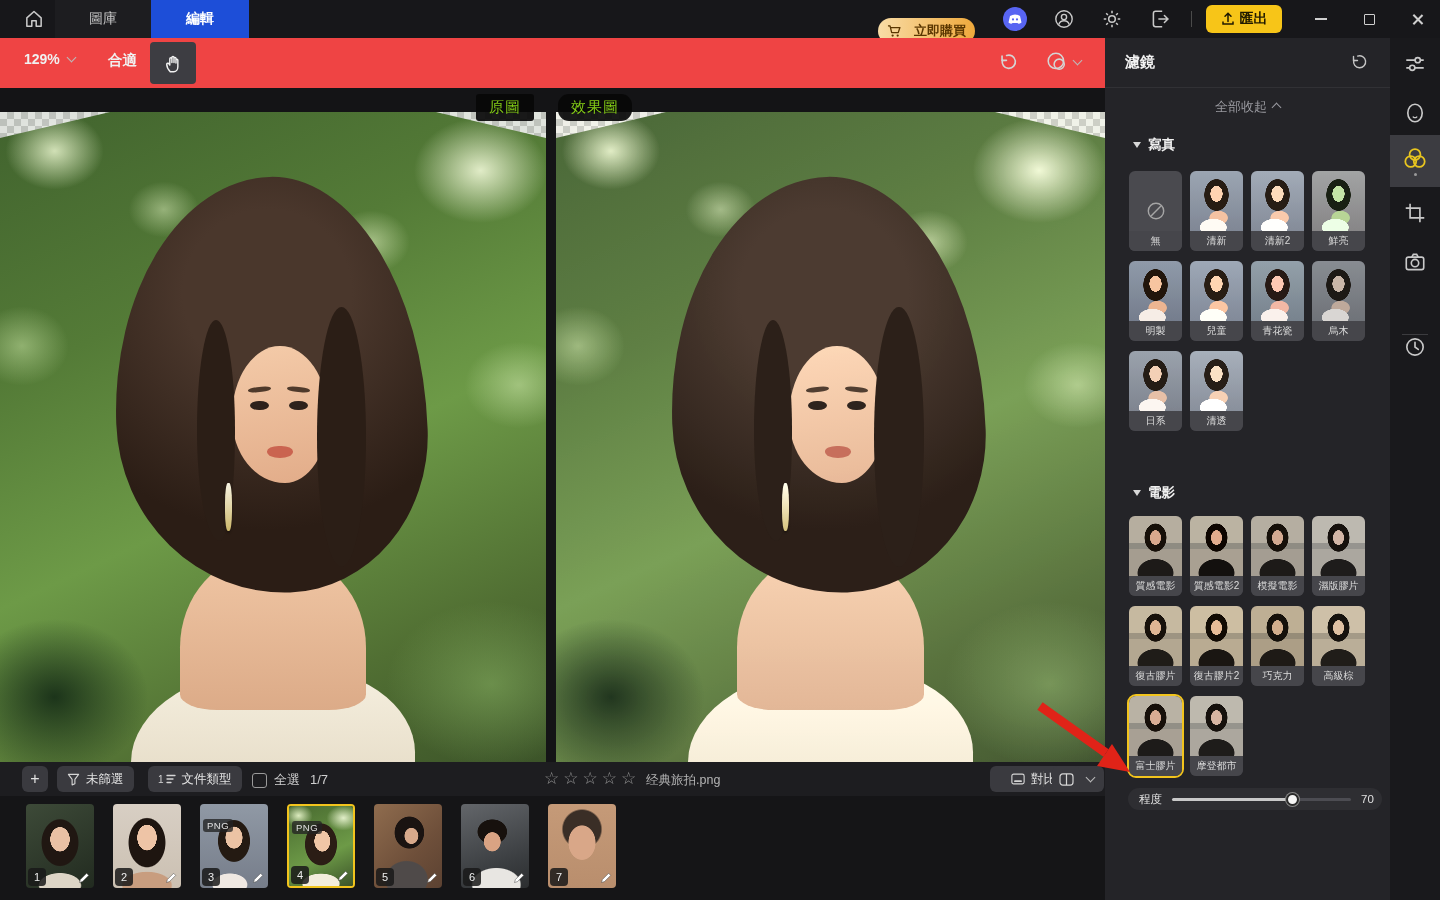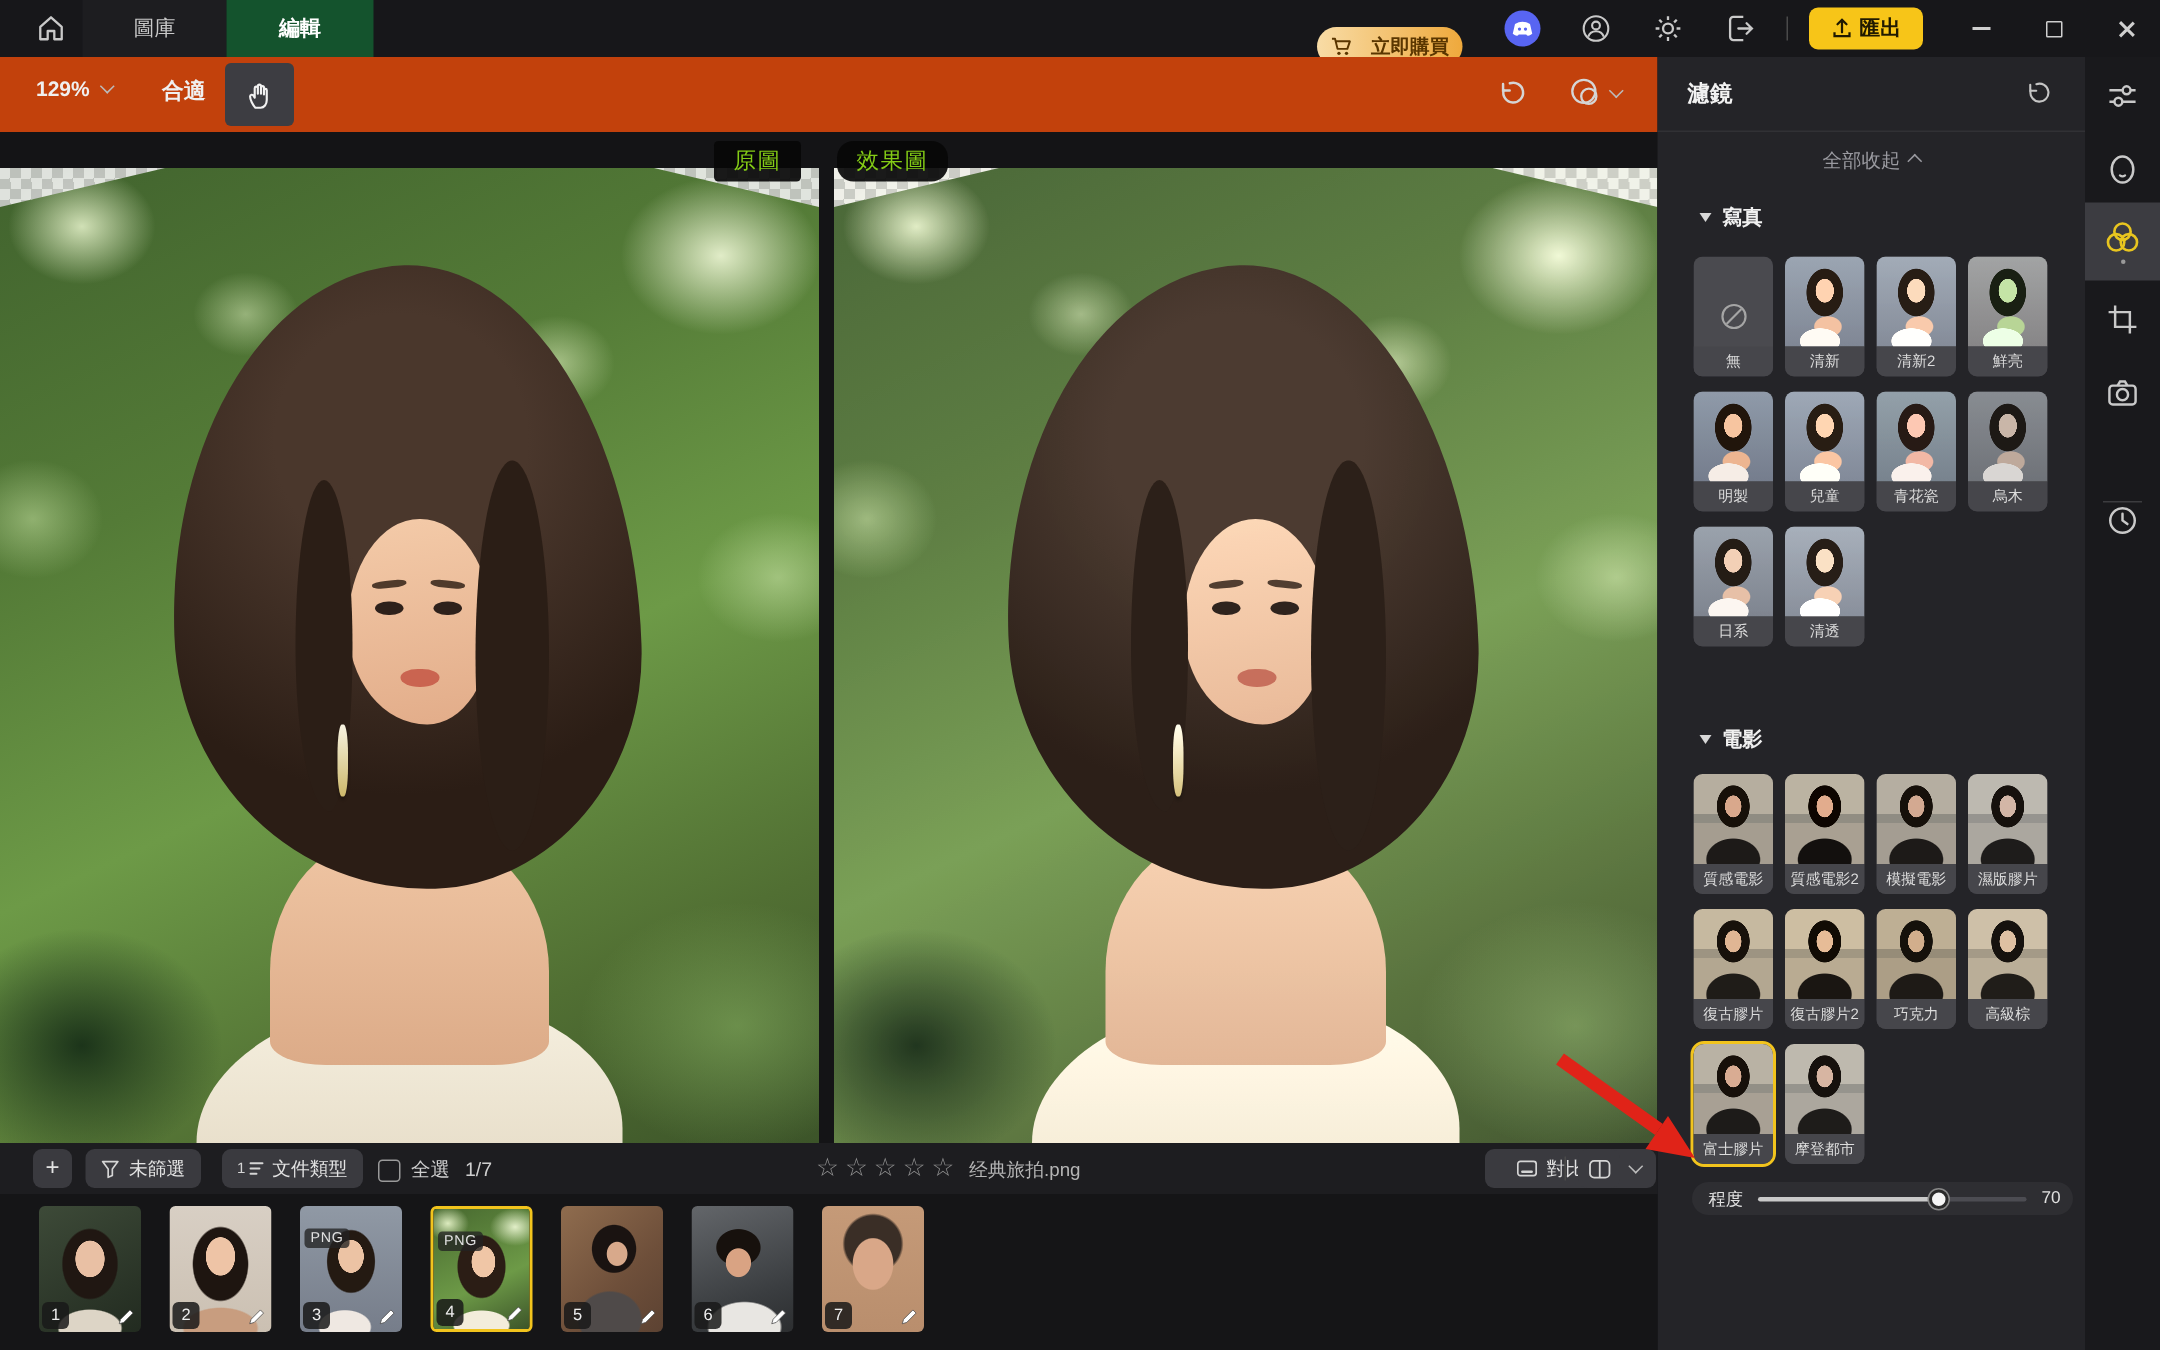--- a/index.html
+++ b/index.html
@@ -5,40 +5,40 @@
   * { margin:0; padding:0; box-sizing:border-box; }
   html,body { width:1440px; height:900px; background:#000; overflow:hidden;
     font-family:"Liberation Sans", sans-serif; -webkit-font-smoothing:antialiased; }
   #app { position:relative; width:1440px; height:900px; background:#121214; color:#ddd; }
 
   
   .titlebar { position:absolute; left:0; top:0; width:1440px; height:38px; background:#17171a; }
   .home-btn { position:absolute; left:14px; top:4px; width:40px; height:30px; display:flex; align-items:center; justify-content:center; border-radius:5px; }
   .tab { position:absolute; top:0; height:38px; display:flex; align-items:center; justify-content:center; font-size:14px; color:#c9c9c9; cursor:default; }
   .tab-gallery { left:55px; width:96px; background:#1d1d20; }
-  .tab-edit { left:151px; width:98px; background:#14532d; color:#fff; font-weight:bold; }
+  .tab-edit { left:151px; width:98px; background:#1d4ed8; color:#fff; font-weight:bold; }
   .buy-btn { position:absolute; left:878px; top:18px; width:97px; height:26px; border-radius:13px;
     background:linear-gradient(90deg,#f8dca6,#efa93c); display:flex; align-items:center; gap:12px; justify-content:center;
     color:#5a3600; font-size:13px; font-weight:bold; }
   .tb-icon { position:absolute; top:7px; width:24px; height:24px; display:flex; align-items:center; justify-content:center; }
   .discord-btn { left:1003px; background:#5865f2; border-radius:50%; }
   .account-btn { left:1052px; } .settings-btn { left:1100px; } .exit-btn { left:1148px; }
   .tb-sep { position:absolute; left:1191px; top:11px; width:1px; height:16px; background:#4a4a4a; }
   .export-btn { position:absolute; left:1206px; top:5px; width:76px; height:28px; background:#f7c518; border-radius:6px;
     display:flex; align-items:center; justify-content:center; gap:5px; color:#201a00; font-weight:bold; font-size:14px; }
   .win-btn { position:absolute; top:8px; width:30px; height:22px; display:flex; align-items:center; justify-content:center; }
   .win-min { left:1306px; } .win-max { left:1354px; } .win-close { left:1402px; }
   .min-glyph { width:12px; height:2px; background:#cfcfcf; }
   .max-glyph { width:11px; height:11px; border:1.5px solid #cfcfcf; border-radius:1px; }
   .close-glyph { position:relative; width:13px; height:13px; }
   .close-glyph:before,.close-glyph:after { content:""; position:absolute; left:6px; top:0; width:1.6px; height:13px; background:#cfcfcf; }
   .close-glyph:before { transform:rotate(45deg);} .close-glyph:after { transform:rotate(-45deg);}
 
   
-  .toolbar { position:absolute; left:0; top:38px; width:1105px; height:50px; background:#c2410c; }
+  .toolbar { position:absolute; left:0; top:38px; width:1105px; height:50px; background:#ef4444; }
   .zoom-ctl { position:absolute; left:24px; top:13px; display:flex; align-items:center; gap:8px; color:#f0f0f0; font-size:14px; font-weight:bold; }
   .fit-btn { position:absolute; left:108px; top:13px; font-size:14.5px; color:#f0f0f0; font-weight:bold; }
   .hand-btn { position:absolute; left:150px; top:4px; width:46px; height:42px; background:#3d3d42; border-radius:4px;
     display:flex; align-items:center; justify-content:center; }
   .undo-btn { position:absolute; left:996px; top:13px; }
   .compare-btn { position:absolute; left:1046px; top:13px; display:flex; align-items:center; gap:6px; }
   .chev { width:7px; height:7px; border-right:1.6px solid #bbb; border-bottom:1.6px solid #bbb; transform:rotate(45deg); margin-top:-3px; }
   .chev-up { transform:rotate(-135deg); margin-top:4px; }
 
   

